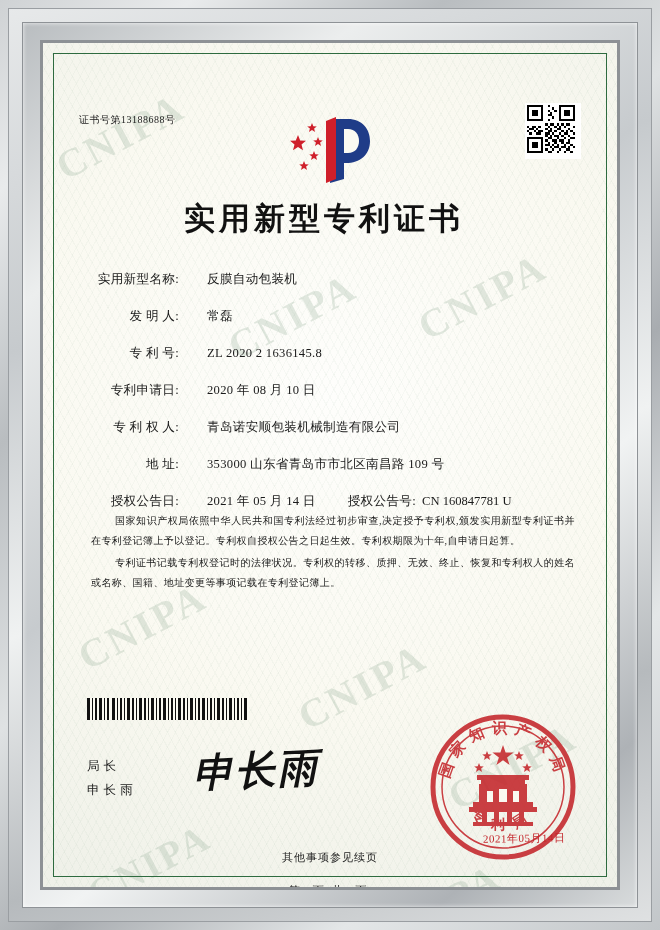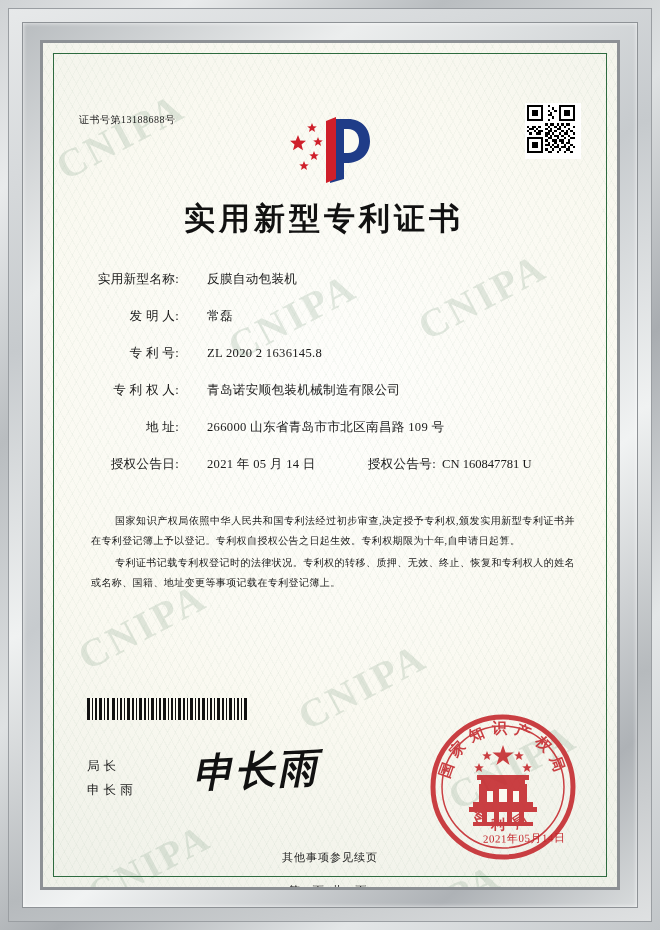--- a/index.html
+++ b/index.html
@@ -155,21 +155,21 @@
     flex: 0 0 92px;
     letter-spacing: 0.3px;
     white-space: nowrap;
     text-align: right;
   }
   .field-value {
     letter-spacing: 0.3px;
     margin-left: 28px;
   }
   .field-row.dual .field-second-label {
-    margin-left: 52px;
+    margin-left: 32px;
     letter-spacing: 0.3px;
   }
   .field-row.dual .field-second-value {
     margin-left: 6px;
   }
 
   .paragraphs {
     position: absolute;
     left: 48px; right: 42px;
     top: 468px;
@@ -402,29 +402,33 @@
       <div class="field-row">
         <div class="field-label">发 明 人:</div>
         <div class="field-value">常磊</div>
       </div>
 
       <div class="field-row">
         <div class="field-label">专 利 号:</div>
         <div class="field-value">ZL 2020 2 1636145.8</div>
       </div>
 
+      <div class="field-row">
+        <div class="field-label">专利申请日:</div>
+        <div class="field-value">2020 年 08 月 10 日</div>
+      </div>
 
       <div class="field-row">
         <div class="field-label">专 利 权 人:</div>
         <div class="field-value">青岛诺安顺包装机械制造有限公司</div>
       </div>
 
       <div class="field-row">
         <div class="field-label">地 址:</div>
-        <div class="field-value">266000 山东省青岛市市北区南昌路 109 号</div>
+        <div class="field-value">353000 山东省青岛市市北区南昌路 109 号</div>
       </div>
 
       <div class="field-row dual">
         <div class="field-label">授权公告日:</div>
         <div class="field-value">2021 年 05 月 14 日</div>
         <div class="field-second-label">授权公告号:</div>
         <div class="field-second-value">CN 160847781 U</div>
       </div>
     </div>
 

